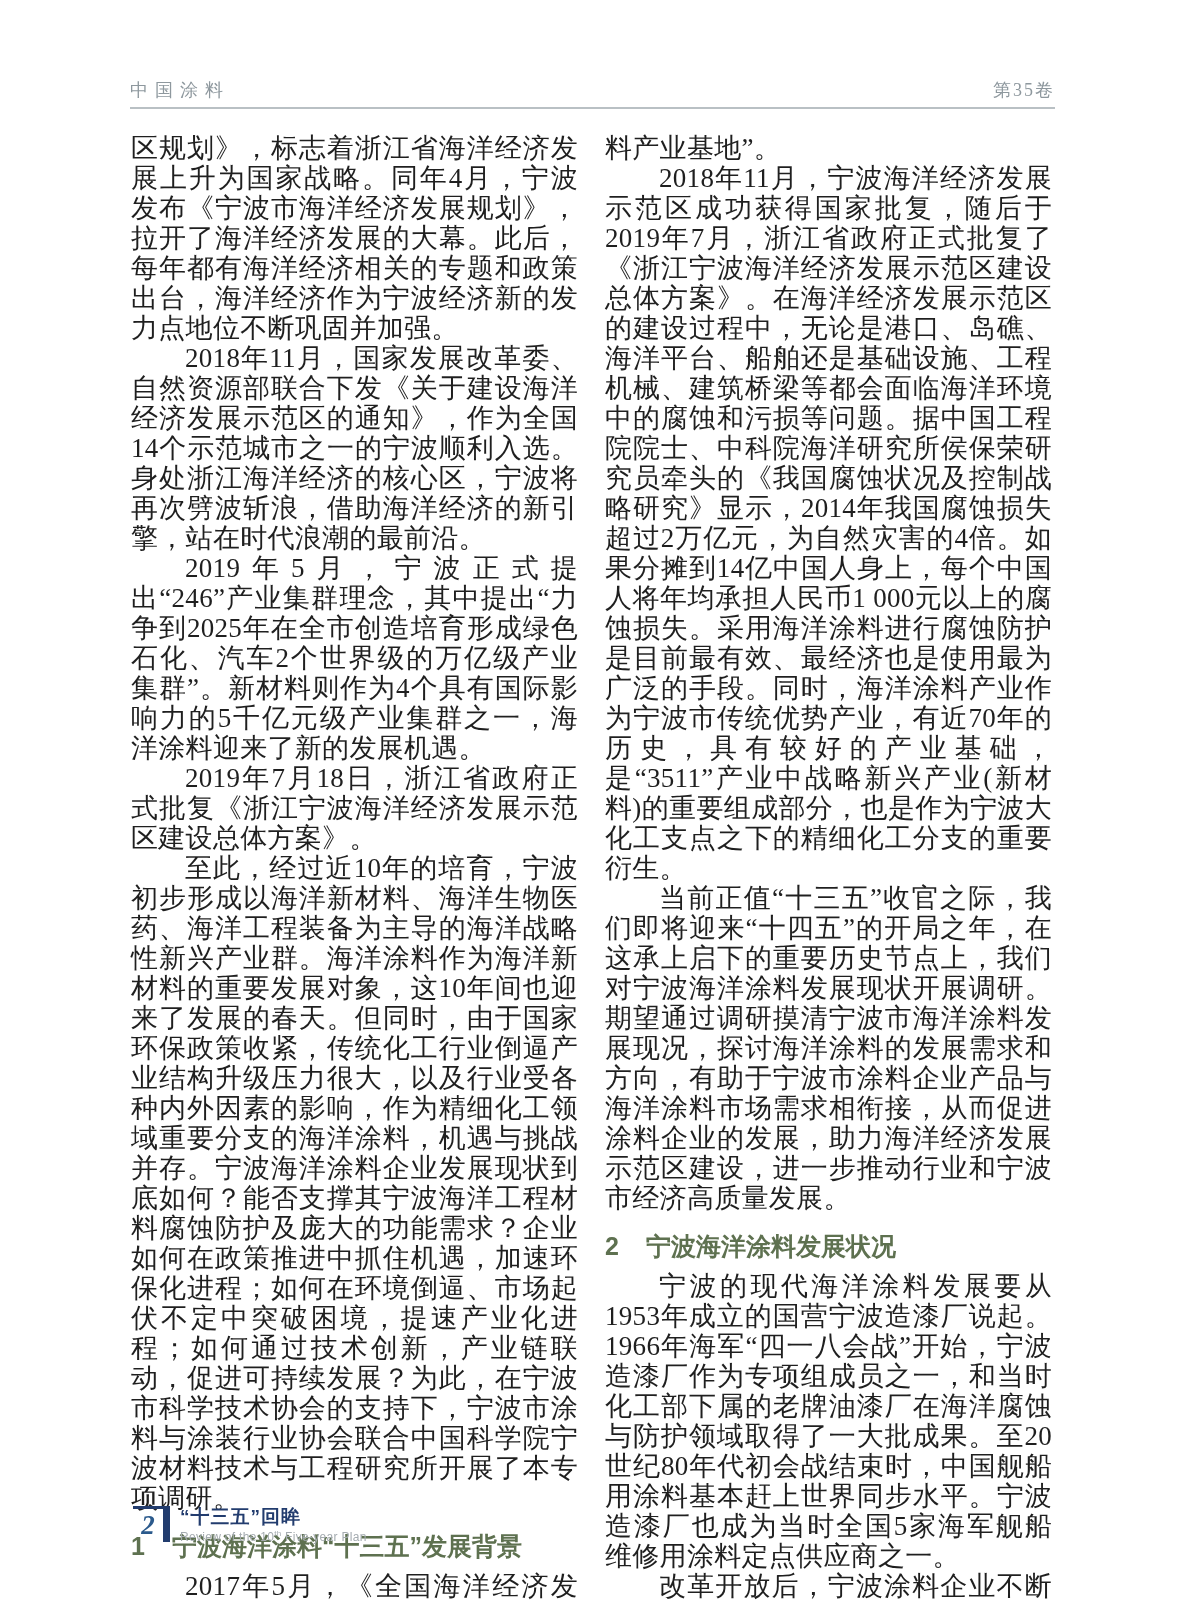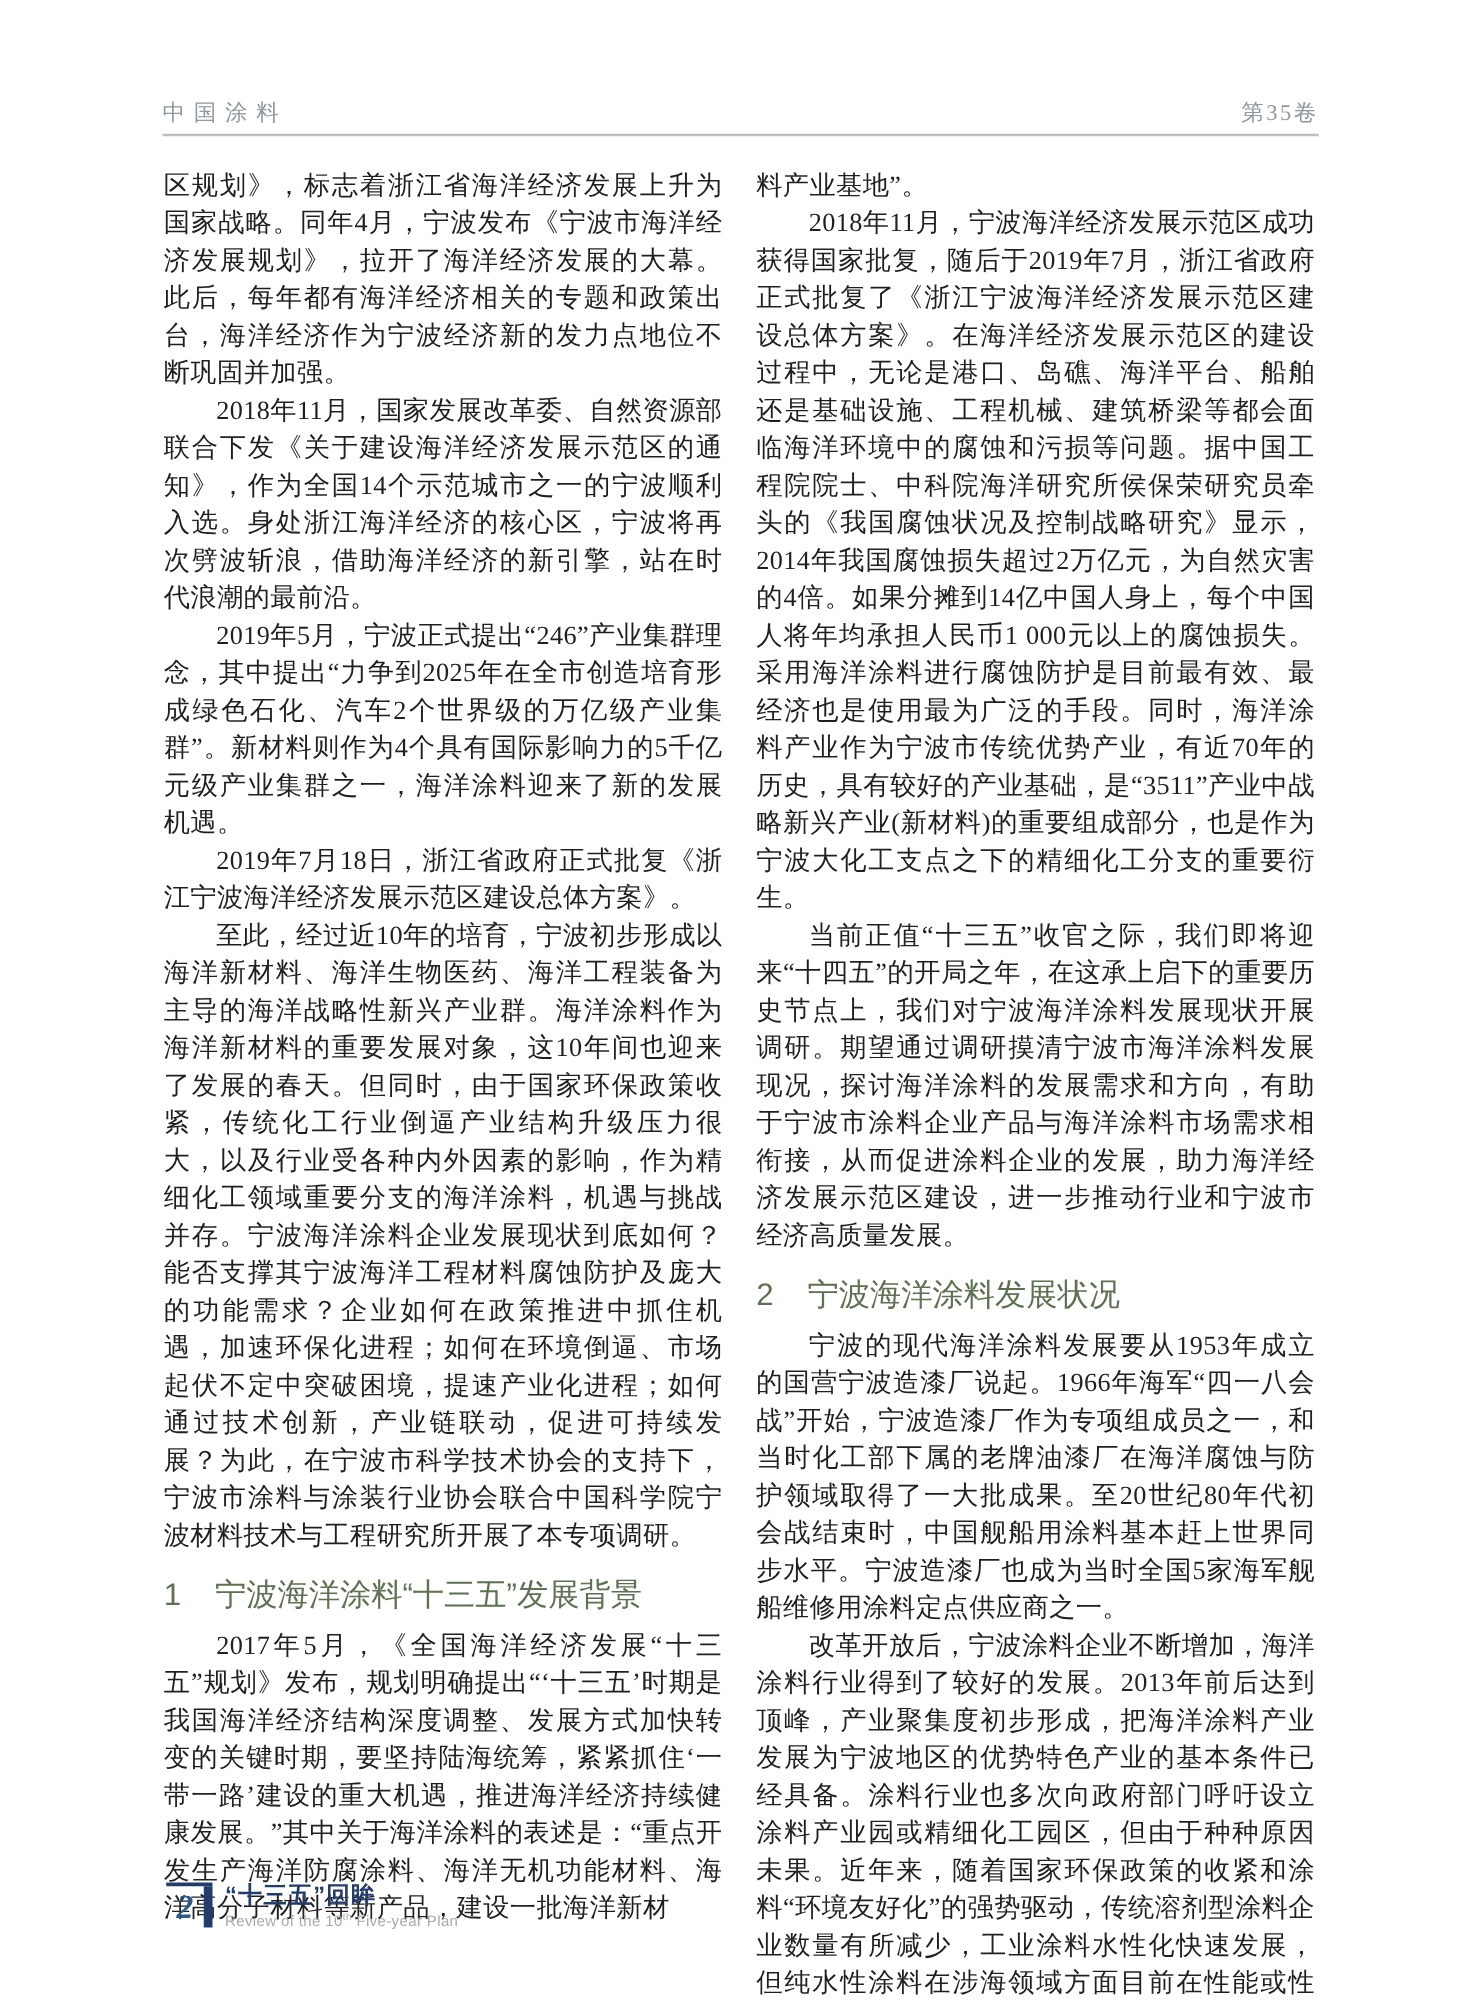--- a/index.html
+++ b/index.html
@@ -39,33 +39,33 @@
   .column {
     position: absolute;
     top: 133px;
     width: 447px;
   }
   .col-left  { left: 131px; }
   .col-right { left: 605px; }
 
   .body-p {
     margin: 0;
-    font-size: 21px;
+    font-size: 27px;
     line-height: 30px;
     color: #1f1f1f;
     text-align: justify;
     text-indent: 2em;
     letter-spacing: 0.3px;
   }
   .body-p.no-indent { text-indent: 0; }
 
   .sec-heading {
     margin: 17px 0 9px 0;
     font-family: "Liberation Sans", "DejaVu Sans", sans-serif;
-    font-weight: 400;
+    font-weight: 700;
     font-size: 25px;
     line-height: 32px;
     color: #5e7150;
   }
   .sec-num { display: inline-block; margin-right: 27px; }
 
   
   .footer {
     position: absolute;
     left: 133px;

